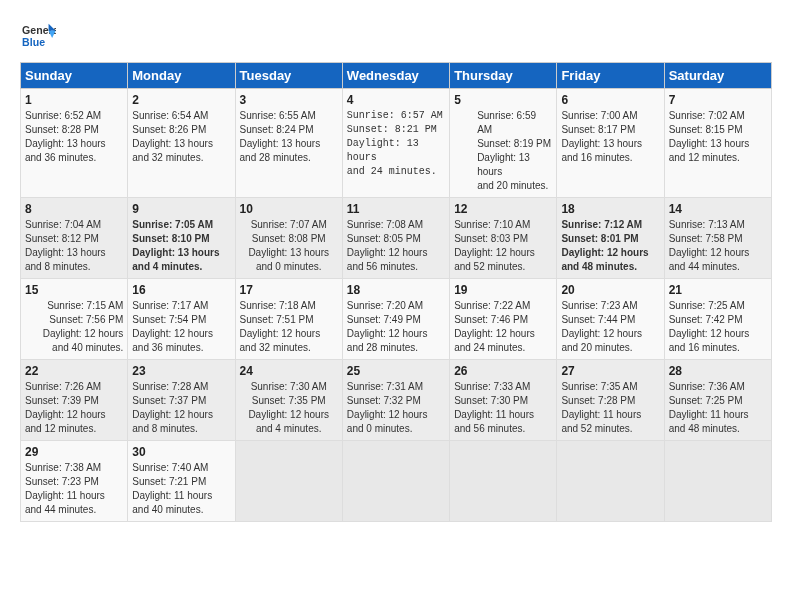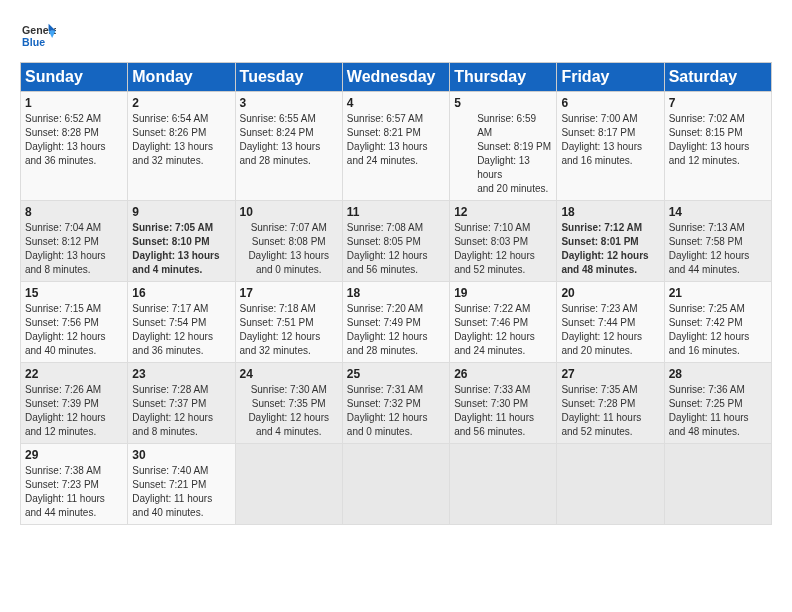--- a/index.html
+++ b/index.html
@@ -44,21 +44,21 @@
       margin-top: 2px;
     }
     table {
       width: 100%;
       border-collapse: collapse;
       table-layout: fixed;
     }
     thead tr th {
       background-color: #1565c0;
       color: #fff;
-      font-size: 16px;
+      font-size: 13px;
       font-weight: bold;
       padding: 5px 4px;
       text-align: left;
       border: 1px solid #ccc;
     }
     tbody tr td {
       vertical-align: top;
       padding: 4px 4px 4px 4px;
       border: 1px solid #ddd;
       font-size: 9.5px;
@@ -138,21 +138,21 @@
           </td>
           <td>
             <span class="day-num">3</span>
             <div class="day-info" style="white-space: pre-line;">Sunrise: 6:55 AM
 Sunset: 8:24 PM
 Daylight: 13 hours
 and 28 minutes.</div>
           </td>
           <td>
             <span class="day-num">4</span>
-            <div class="day-info" style="white-space: pre-line;">Sunrise: 6:57 AM
+            <div class="day-info" style="white-space: pre-line; font-family: Liberation Mono, monospace;">Sunrise: 6:57 AM
 Sunset: 8:21 PM
 Daylight: 13 hours
 and 24 minutes.</div>
           </td>
           <td>
             <span class="day-num">5</span>
             <div class="day-info" style="white-space: pre-line; margin-left: 23px;">Sunrise: 6:59 AM
 Sunset: 8:19 PM
 Daylight: 13 hours
 and 20 minutes.</div>
@@ -219,21 +219,21 @@
             <span class="day-num">14</span>
             <div class="day-info" style="white-space: pre-line;">Sunrise: 7:13 AM
 Sunset: 7:58 PM
 Daylight: 12 hours
 and 44 minutes.</div>
           </td>
         </tr>
         <tr>
           <td>
             <span class="day-num">15</span>
-            <div class="day-info" style="white-space: pre-line;">Sunrise: 7:15 AM
+            <div class="day-info" style="white-space: pre-line; text-align: right;">Sunrise: 7:15 AM
 Sunset: 7:56 PM
 Daylight: 12 hours
 and 40 minutes.</div>
           </td>
           <td>
             <span class="day-num">16</span>
             <div class="day-info" style="white-space: pre-line;">Sunrise: 7:17 AM
 Sunset: 7:54 PM
 Daylight: 12 hours
 and 36 minutes.</div>

